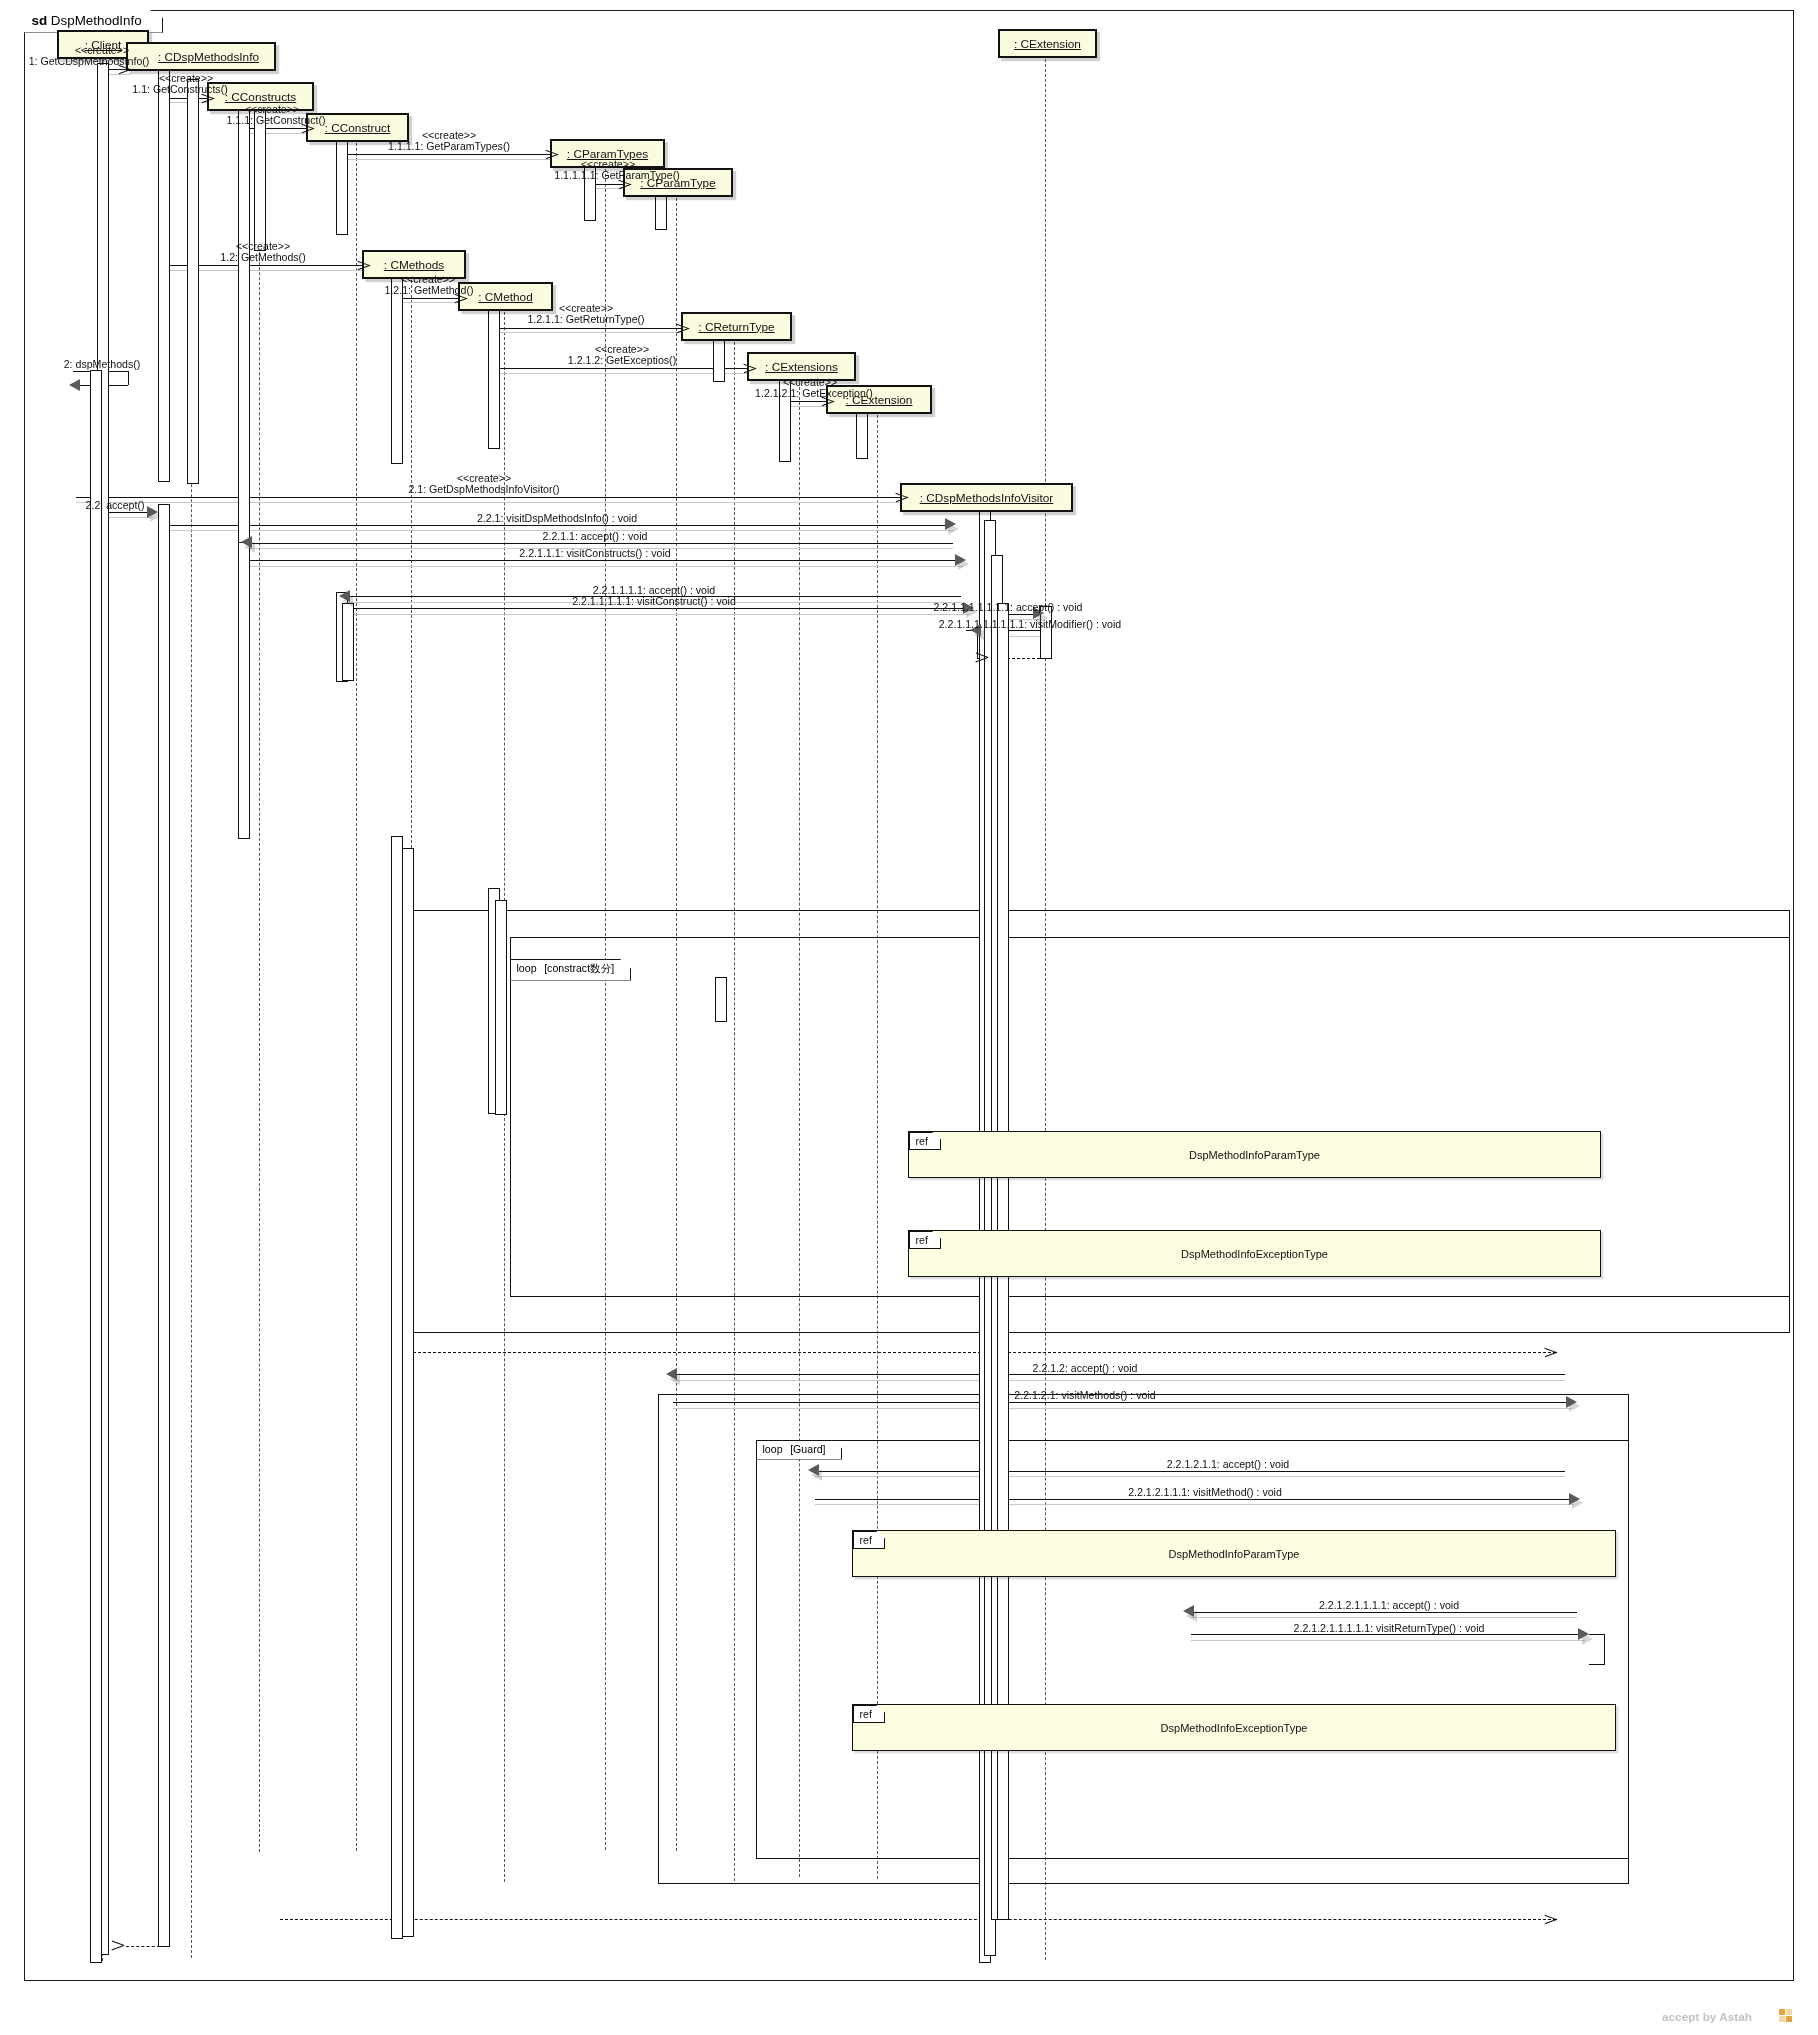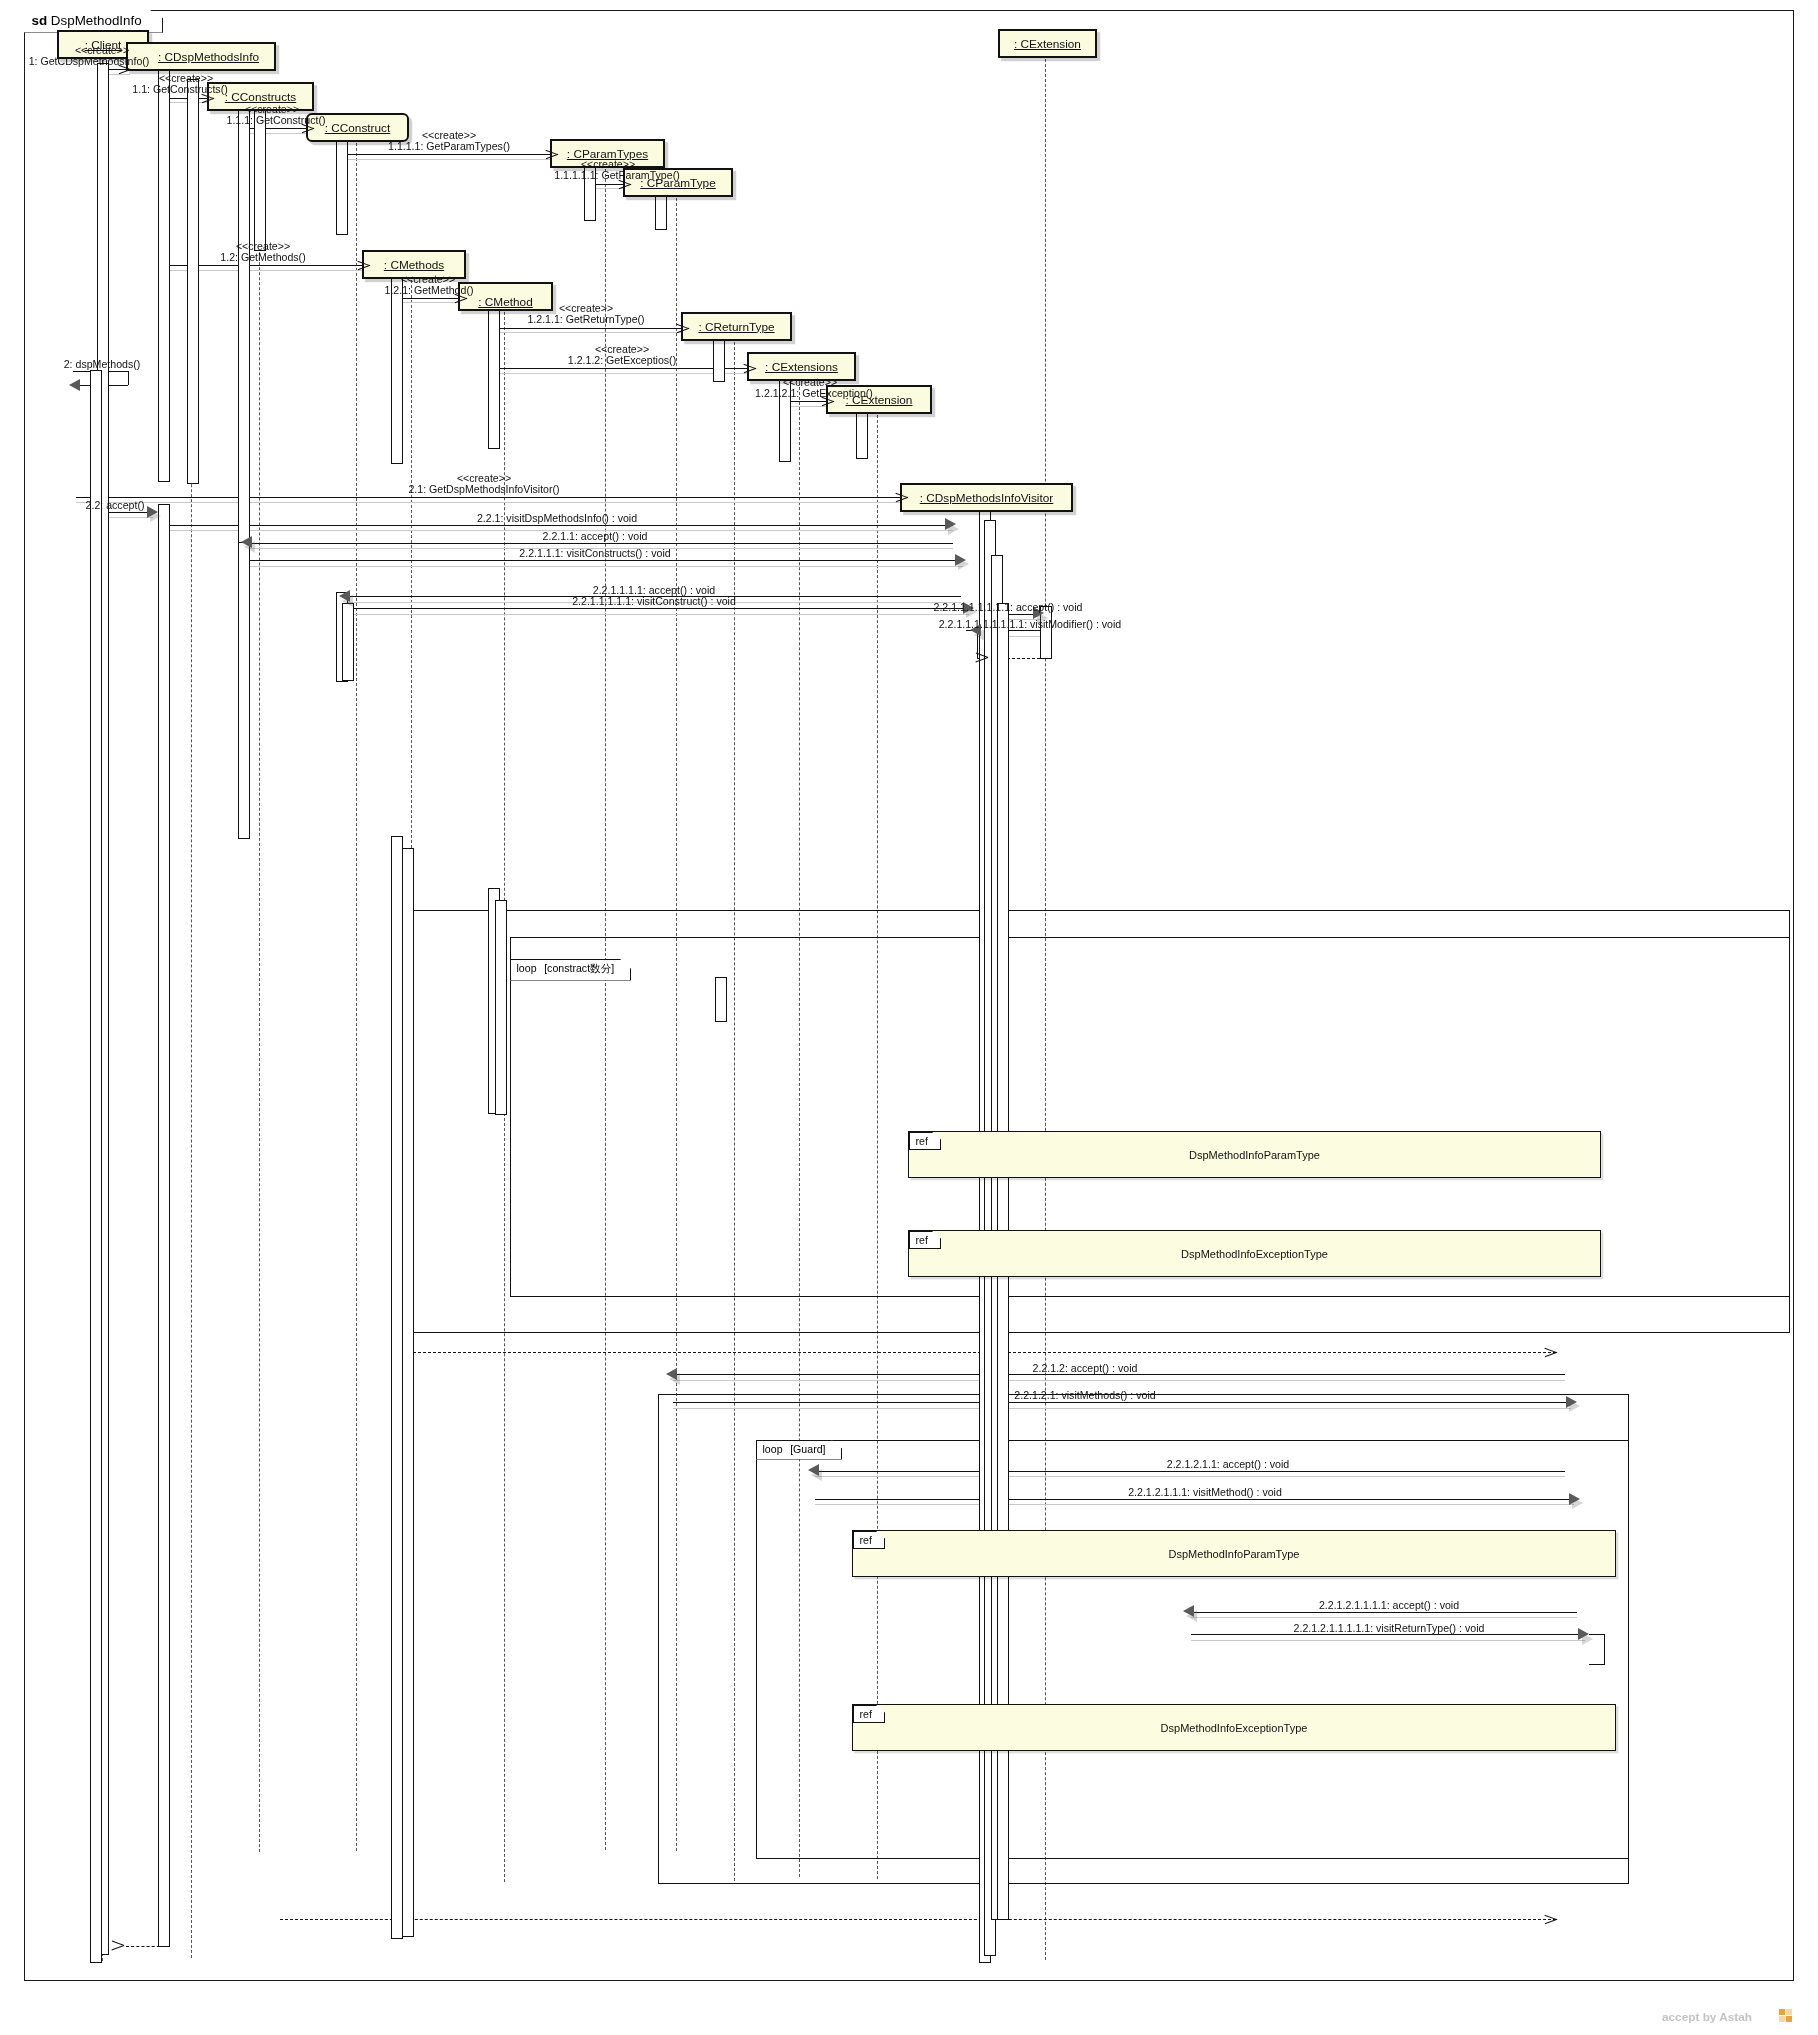--- a/index.html
+++ b/index.html
@@ -140,33 +140,33 @@
 
   <div class="lifeline-head" style="left:57px;top:30px;width:88px;height:25px;">
     <span>: Client</span>
     </div>
   <div class="lifeline-head" style="left:126px;top:42px;width:131px;height:25px;padding-left:15px;">
     <span>: CDspMethodsInfo</span>
     </div>
   <div class="lifeline-head" style="left:207px;top:82px;width:103px;height:25px;">
     <span>: CConstructs</span>
     </div>
-  <div class="lifeline-head" style="left:306px;top:113px;width:99px;height:25px;border-radius:6px;">
+  <div class="lifeline-head" style="left:306px;top:113px;width:99px;height:25px;">
     <span>: CConstruct</span>
     </div>
   <div class="lifeline-head" style="left:550px;top:139px;width:111px;height:25px;">
     <span>: CParamTypes</span>
     </div>
   <div class="lifeline-head" style="left:623px;top:168px;width:106px;height:25px;">
     <span>: CParamType</span>
     </div>
   <div class="lifeline-head" style="left:362px;top:250px;width:100px;height:25px;">
     <span>: CMethods</span>
     </div>
-  <div class="lifeline-head" style="left:458px;top:282px;width:91px;height:25px;align-items:flex-end;">
+  <div class="lifeline-head" style="left:458px;top:282px;width:91px;height:25px;">
     <span>: CMethod</span>
     </div>
   <div class="lifeline-head" style="left:681px;top:312px;width:107px;height:25px;">
     <span>: CReturnType</span>
     </div>
   <div class="lifeline-head" style="left:747px;top:352px;width:105px;height:25px;">
     <span>: CExtensions</span>
     </div>
   <div class="lifeline-head" style="left:826px;top:385px;width:102px;height:25px;">
     <span>: CExtension</span>

